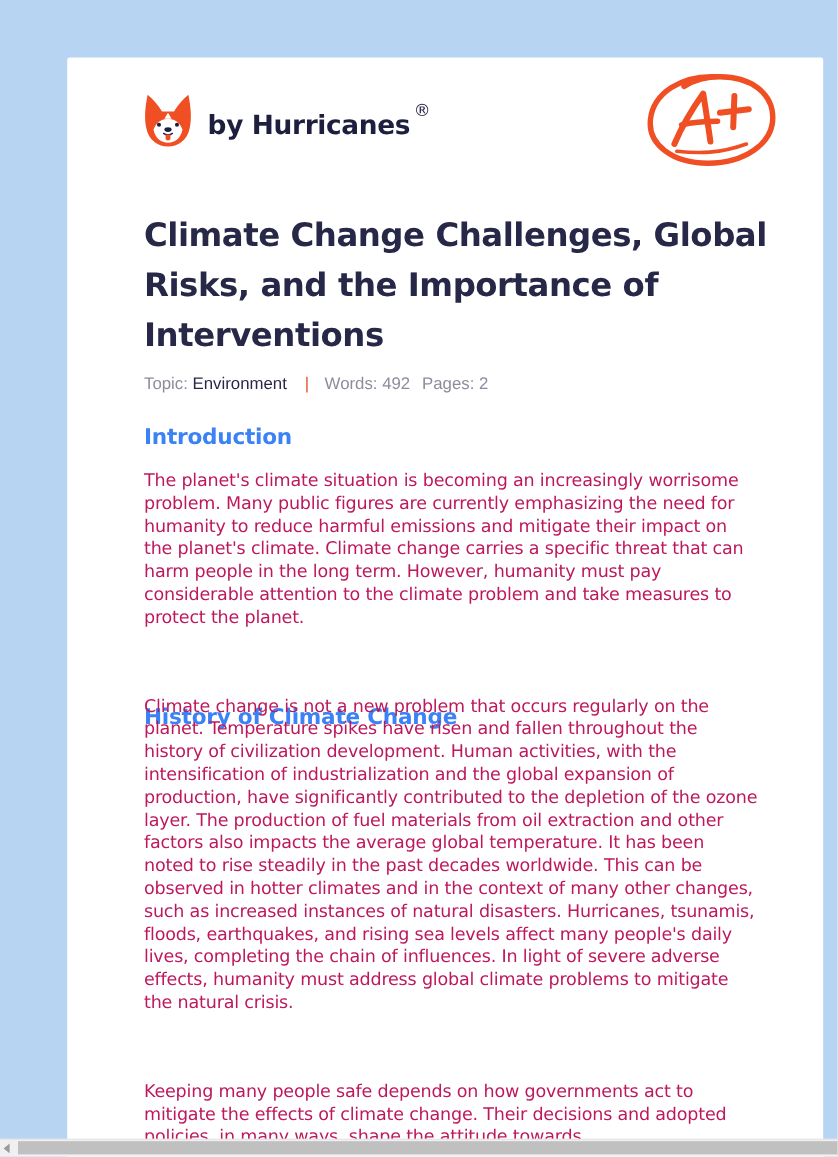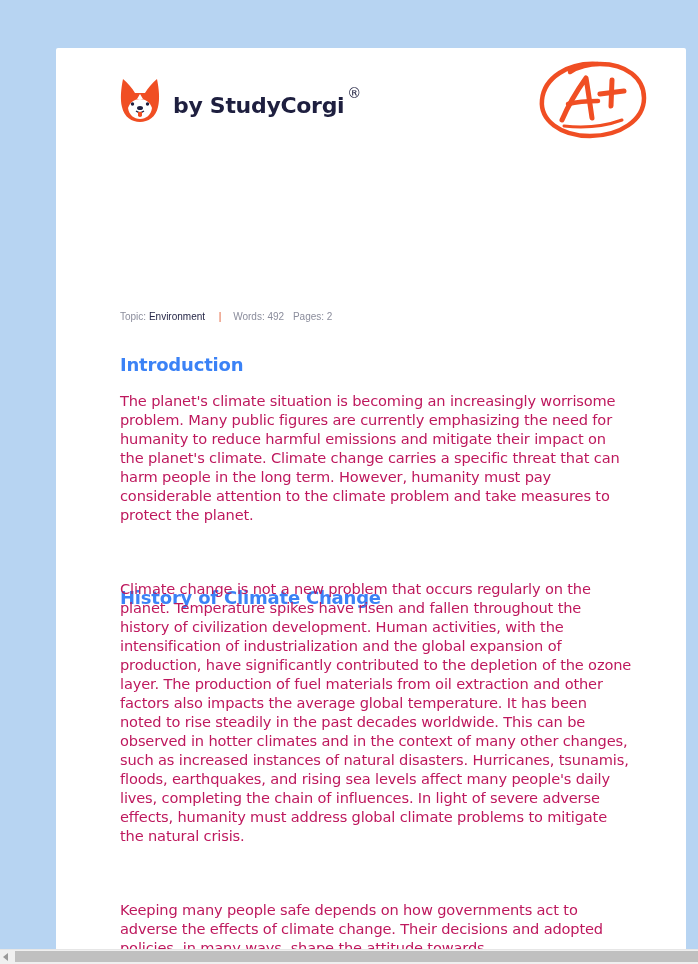--- a/index.html
+++ b/index.html
@@ -70,21 +70,21 @@
       font-size: 27px;
       line-height: 41.5px;
       color: #272848;
       letter-spacing: -0.4px;
     }
     .meta {
       position: absolute;
       left: 64px;
       top: 263px;
       font-family: "Liberation Sans", sans-serif;
-      font-size: 10px;
+      font-size: 14px;
       color: #8b8d9c;
       white-space: nowrap;
     }
     .meta .topic-value {
       color: #272848;
     }
     .meta .sep {
       color: #e0542a;
       margin: 0 9px 0 11px;
     }
@@ -150,48 +150,49 @@
     <svg class="logo-icon" viewBox="0 0 40 46">
       <path d="M3 2 C1 12 0 22 2 30 C4 40 12 45 20 45 C28 45 36 40 38 30 C40 22 39 12 37 2 C32 6 28 11 25 16 L15 16 C12 11 8 6 3 2 Z" fill="#f04e23"></path>
       <path d="M8 31 C10 25 15 22 20 22 C25 22 30 25 32 31 C31 38 26 42 20 42 C14 42 9 38 8 31 Z" fill="#ffffff"></path>
       <path d="M20 17 L17 22 L23 22 Z" fill="#ffffff"></path>
       <circle cx="12.5" cy="27" r="1.7" fill="#1e1f3f"></circle>
       <circle cx="27.5" cy="27" r="1.7" fill="#1e1f3f"></circle>
       <ellipse cx="20" cy="31" rx="3" ry="2" fill="#1e1f3f"></ellipse>
       <path d="M16 34 Q20 37 24 34" stroke="#1e1f3f" stroke-width="1.2" fill="none"></path>
       <path d="M18 35 L18 39 Q20 41 22 39 L22 35 Z" fill="#f04e23"></path>
     </svg>
-    <span class="logo-text">by StudyCorgi</span>
+    <span class="logo-text">by Hurricanes</span>
     <span class="logo-reg">®</span>
   </div>
 
   <svg class="grade" viewBox="0 0 112 82">
     <path d="M60 6 C30 4 6 20 4 42 C2 62 22 78 52 78 C82 78 106 62 106 40 C106 20 88 6 62 6 C50 6 40 9 32 14" stroke="#f04e23" stroke-width="4.5" fill="none" stroke-linecap="round"></path>
     <path d="M24 62 C30 48 38 34 48 20 C50 32 52 46 54 60" stroke="#f04e23" stroke-width="5" fill="none" stroke-linecap="round" stroke-linejoin="round"></path>
     <path d="M30 46 C38 44 48 43 60 43" stroke="#f04e23" stroke-width="4.5" fill="none" stroke-linecap="round"></path>
     <path d="M62 36 L86 33" stroke="#f04e23" stroke-width="5" fill="none" stroke-linecap="round"></path>
     <path d="M74 22 L73 48" stroke="#f04e23" stroke-width="5" fill="none" stroke-linecap="round"></path>
     <path d="M26 68 C44 70 62 70 84 62" stroke="#f04e23" stroke-width="3" fill="none" stroke-linecap="round"></path>
   </svg>
 
+  <h1 class="title">Climate Change Challenges, Global Risks, and the Importance of Interventions</h1>
 
   <div class="meta">
     <span>Topic:</span>
     <span class="topic-value">Environment</span>
     <span class="sep">|</span>
     <span>Words: 492</span>
     <span class="pages">Pages: 2</span>
   </div>
 
   <h2 class="section-heading" style="top:306px;">Introduction</h2>
   <p class="para" style="top:343px;">The planet's climate situation is becoming an increasingly worrisome problem. Many public figures are currently emphasizing the need for humanity to reduce harmful emissions and mitigate their impact on the planet's climate. Climate change carries a specific threat that can harm people in the long term. However, humanity must pay considerable attention to the climate problem and take measures to protect the planet.</p>
 
   <h2 class="section-heading" style="top:495px;margin-top:44px;">History of Climate Change</h2>
   <p class="para" style="top:531px;">Climate change is not a new problem that occurs regularly on the planet. Temperature spikes have risen and fallen throughout the history of civilization development. Human activities, with the intensification of industrialization and the global expansion of production, have significantly contributed to the depletion of the ozone layer. The production of fuel materials from oil extraction and other factors also impacts the average global temperature. It has been noted to rise steadily in the past decades worldwide. This can be observed in hotter climates and in the context of many other changes, such as increased instances of natural disasters. Hurricanes, tsunamis, floods, earthquakes, and rising sea levels affect many people's daily lives, completing the chain of influences. In light of severe adverse effects, humanity must address global climate problems to mitigate the natural crisis.</p>
 
-  <p class="para" style="top:852px;">Keeping many people safe depends on how governments act to adverse the effects of climate change. Their decisions and adopted policies, in many ways, shape the attitude towards</p>
+  <p class="para" style="top:852px;">Keeping many people safe depends on how governments act to mitigate the effects of climate change. Their decisions and adopted policies, in many ways, shape the attitude towards</p>
 
 </div>
 
 <div class="scrollbar">
   <span class="scroll-arrow"></span>
   <div class="scroll-thumb"></div>
 </div>
 
 </body></html>

